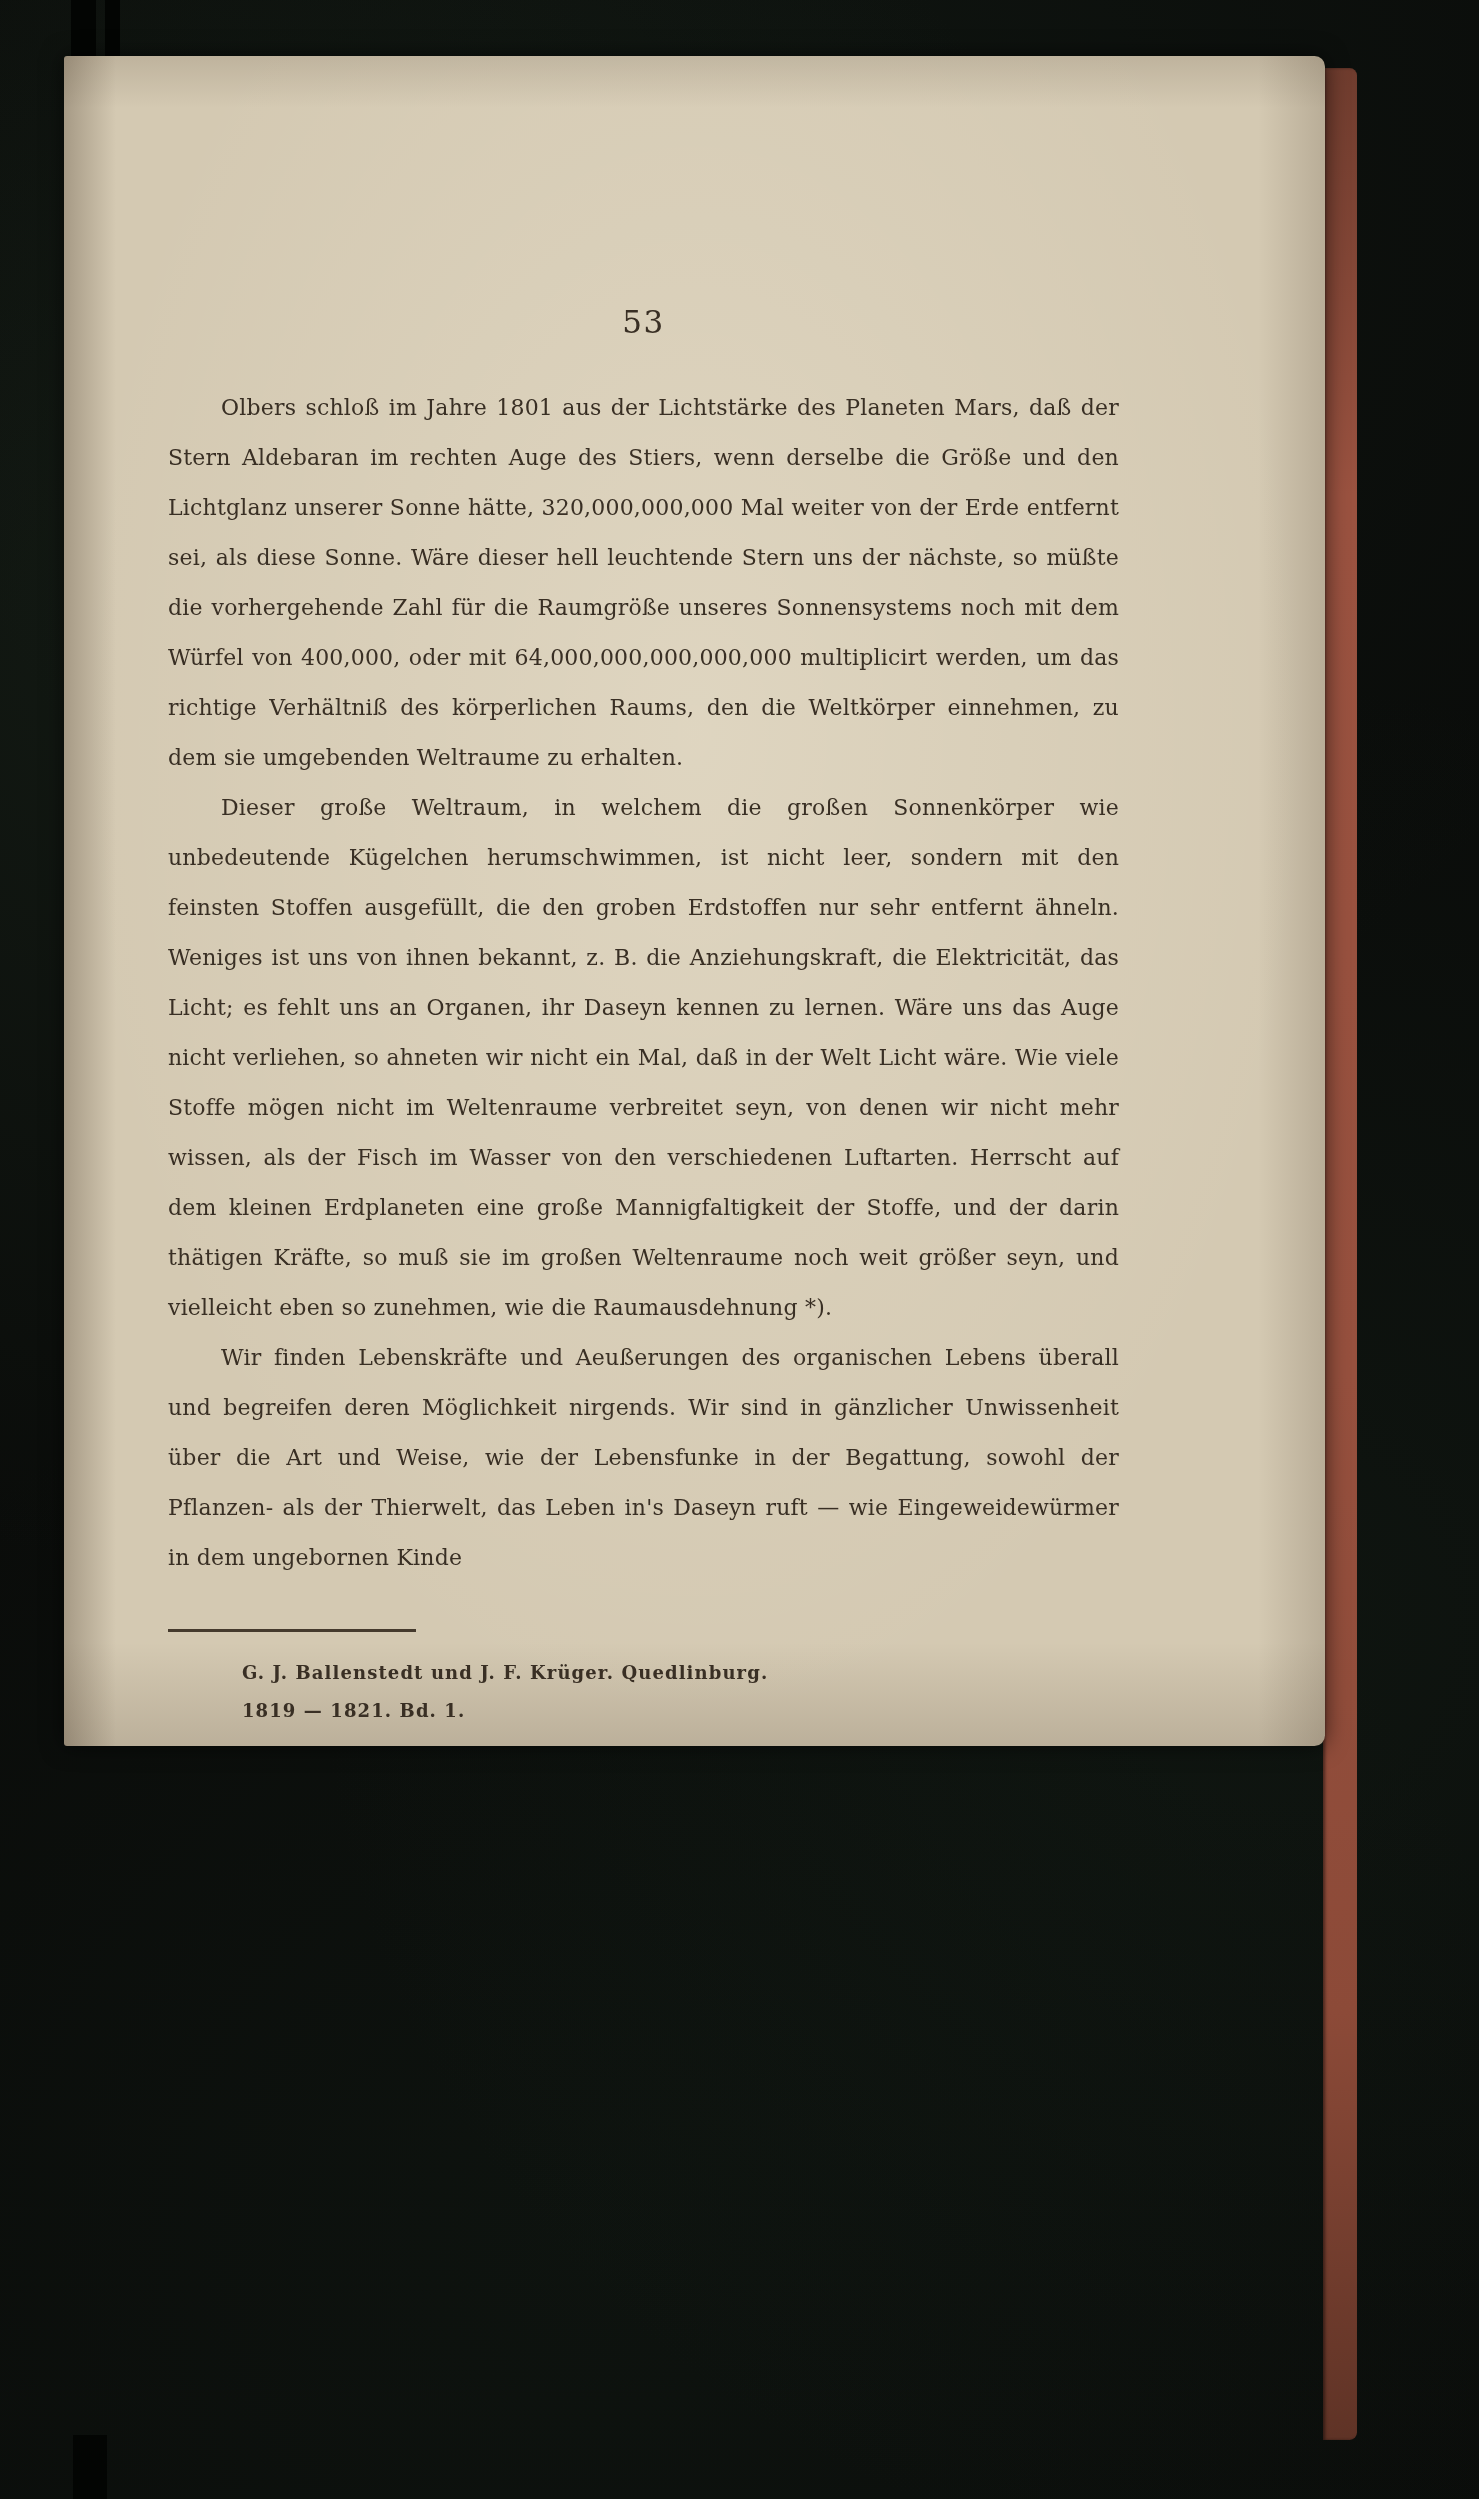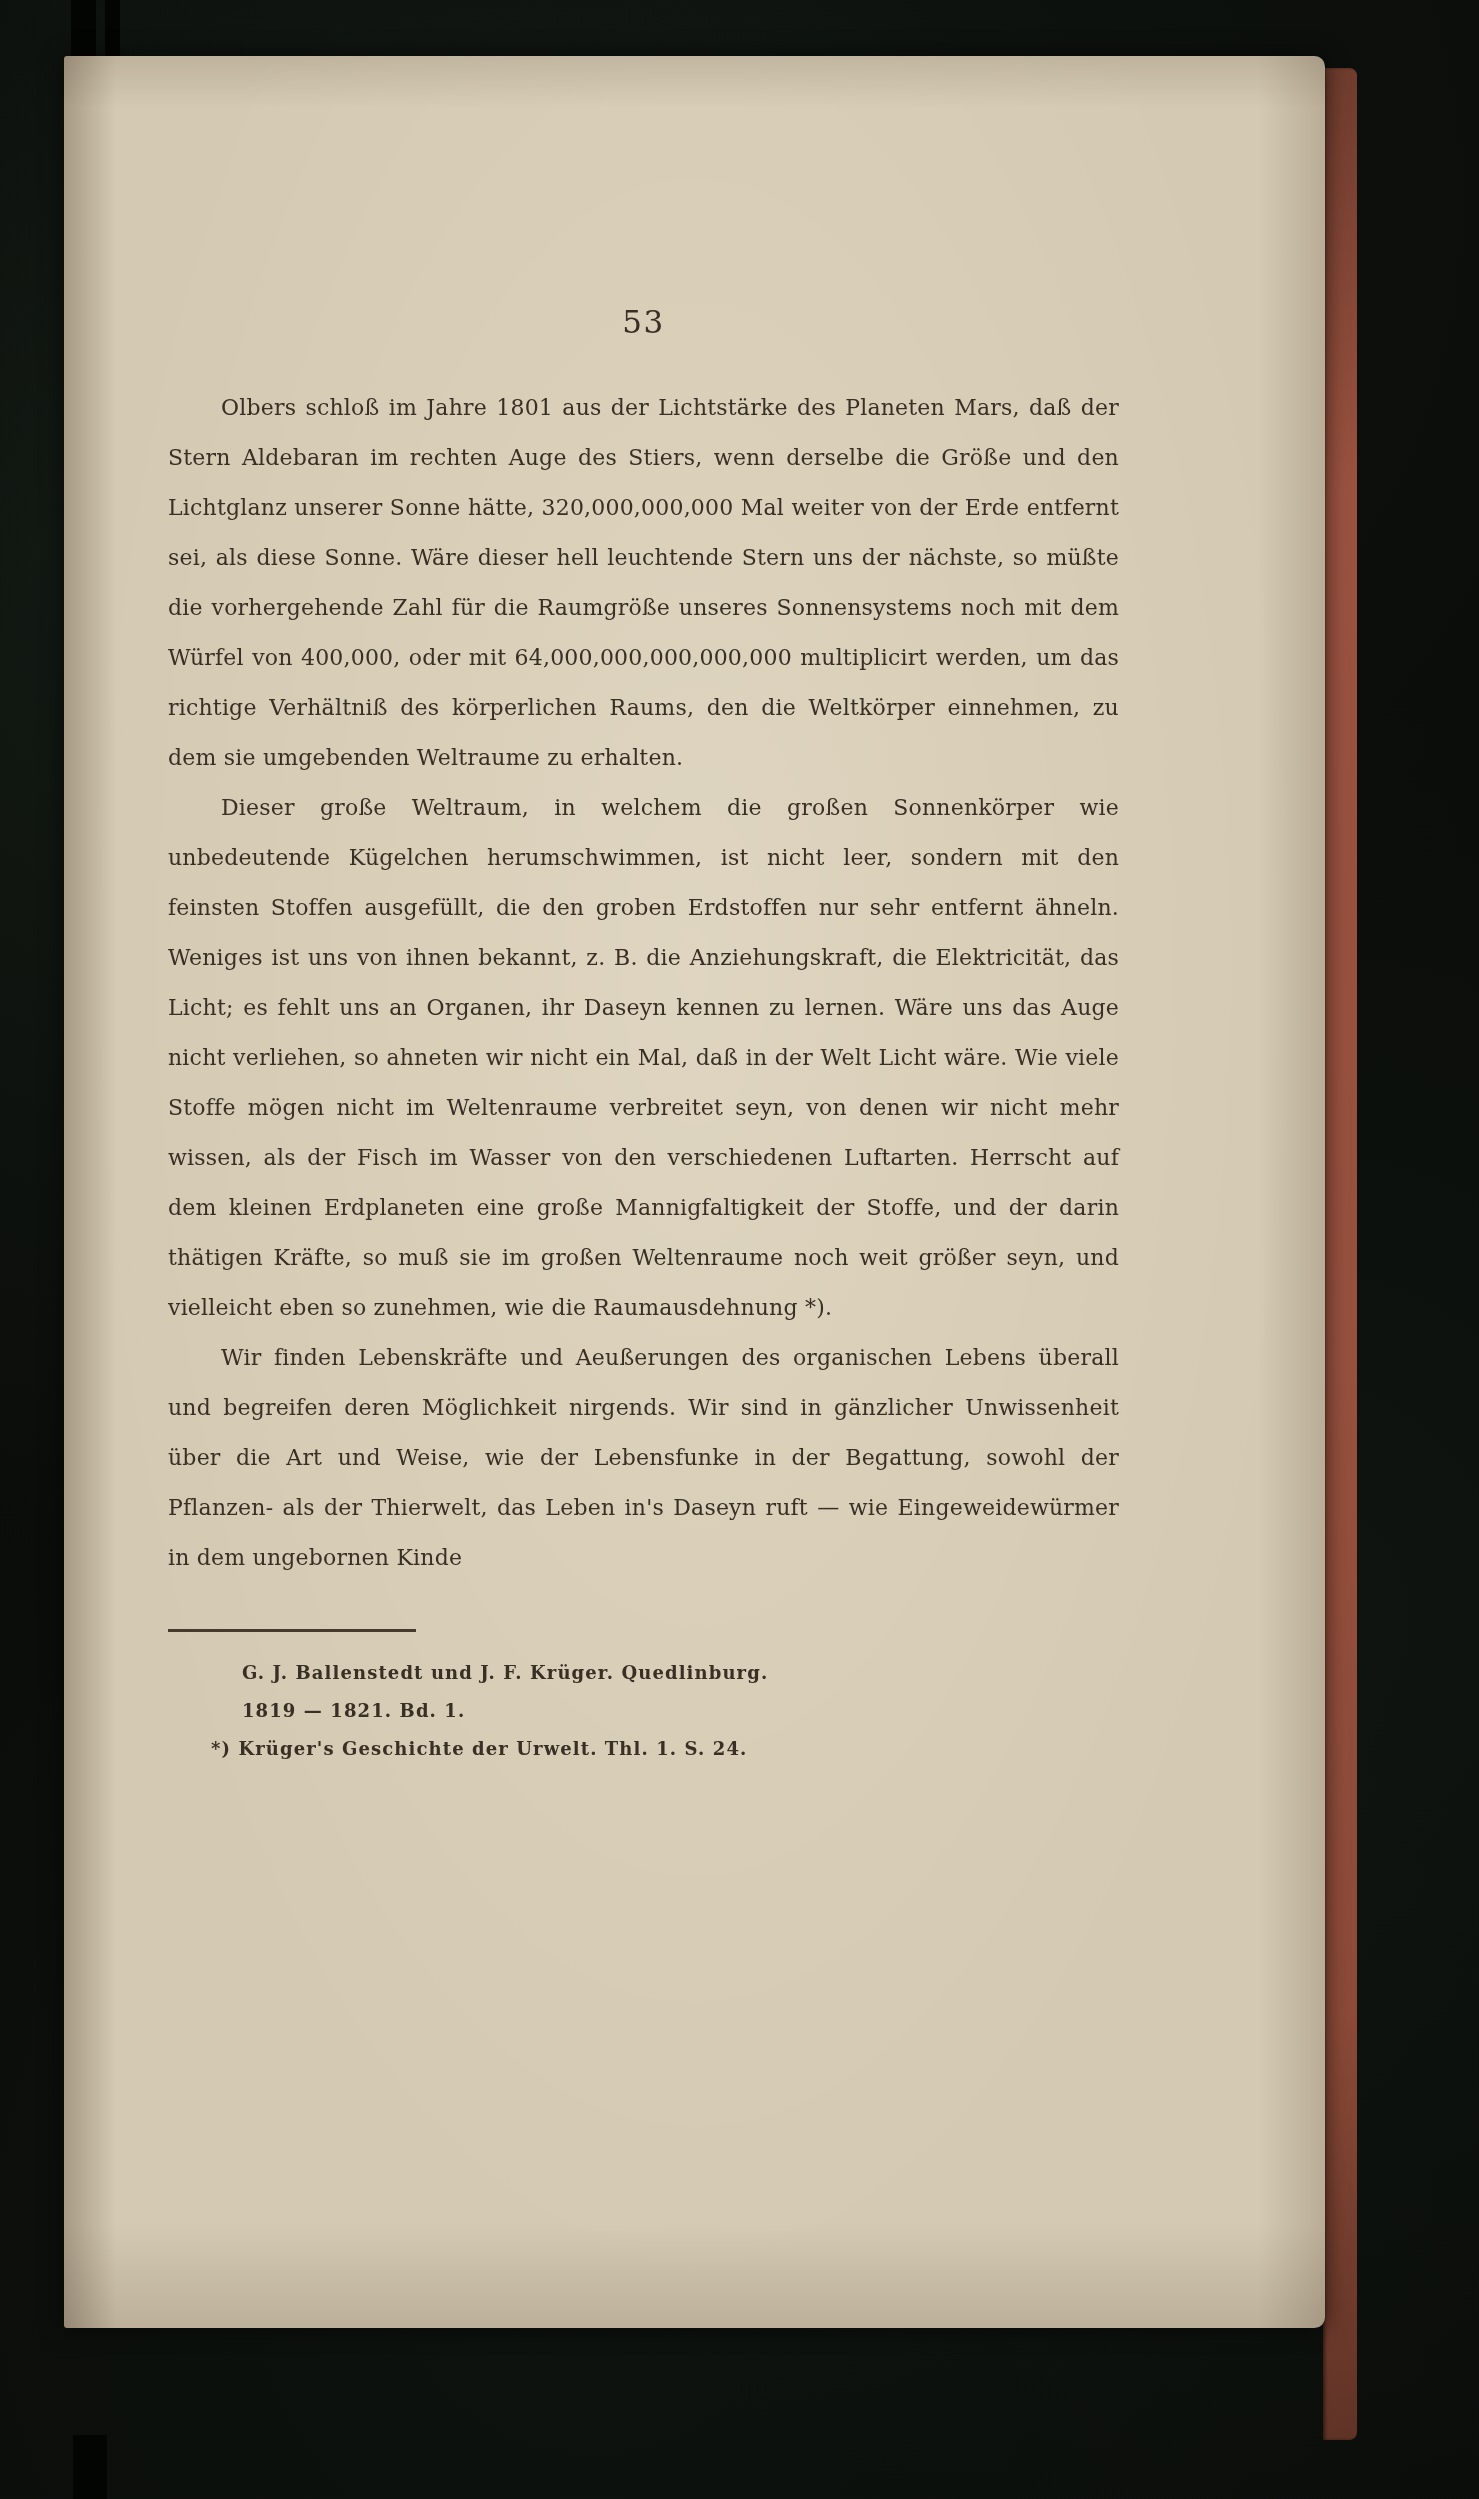--- a/index.html
+++ b/index.html
@@ -35,21 +35,21 @@
     height: 2372px;
     border-radius: 0 7.4px 7.4px 0;
     background: linear-gradient(180deg, #6f3c2e 0%, #9a5240 18%, #96503e 55%, #8c4a38 82%, #5f3326 100%);
     box-shadow: inset 2.2px 0 3px rgba(0,0,0,0.45);
   }
   .page {
     position: absolute;
     left: 64px;
     top: 56px;
     width: 1261px;
-    height: 2272px;
+    height: 1690px;
     border-radius: 3px 10.4px 10.4px 3px;
     background-image:
       linear-gradient(90deg, rgba(60, 45, 30, 0.30) 0, rgba(60, 45, 30, 0.0) 52px),
       linear-gradient(270deg, rgba(60, 45, 30, 0.18) 0, rgba(60, 45, 30, 0.0) 67px),
       linear-gradient(0deg, rgba(60, 45, 30, 0.16) 0, rgba(60, 45, 30, 0.0) 104px),
       linear-gradient(180deg, rgba(60, 45, 30, 0.14) 0, rgba(60, 45, 30, 0.0) 52px),
       radial-gradient(ellipse at 50% 40%, rgba(255, 250, 235, 0.25) 0, transparent 70%);
     background-color: #d4c9b2;
     box-shadow: 0 0 22px rgba(0,0,0,0.6);
   }
@@ -109,19 +109,18 @@
       <p class="para">Dieser große Weltraum, in welchem die großen Sonnenkörper wie unbedeutende Kügelchen herumschwimmen, ist nicht leer, sondern mit den feinsten Stoffen ausgefüllt, die den groben Erdstoffen nur sehr entfernt ähneln. Weniges ist uns von ihnen bekannt, z. B. die Anziehungskraft, die Elektricität, das Licht; es fehlt uns an Organen, ihr Daseyn kennen zu lernen. Wäre uns das Auge nicht verliehen, so ahneten wir nicht ein Mal, daß in der Welt Licht wäre. Wie viele Stoffe mögen nicht im Weltenraume verbreitet seyn, von denen wir nicht mehr wissen, als der Fisch im Wasser von den verschiedenen Luftarten. Herrscht auf dem kleinen Erdplaneten eine große Mannigfaltigkeit der Stoffe, und der darin thätigen Kräfte, so muß sie im großen Weltenraume noch weit größer seyn, und vielleicht eben so zunehmen, wie die Raumausdehnung *).</p>
 
       <p class="para">Wir finden Lebenskräfte und Aeußerungen des organischen Lebens überall und begreifen deren Möglichkeit nirgends. Wir sind in gänzlicher Unwissenheit über die Art und Weise, wie der Lebensfunke in der Begattung, sowohl der Pflanzen- als der Thierwelt, das Leben in's Daseyn ruft — wie Eingeweidewürmer in dem ungebornen Kinde</p>
 
       <div class="footnote-rule"></div>
 
       <p class="footnote footnote-indent-deep">G. J. Ballenstedt und J. F. Krüger.  Quedlinburg.</p>
 
       <p class="footnote footnote-indent-deep">1819 — 1821.  Bd. 1.</p>
 
-      <p class="footnote footnote-indent-shallow">*) Krüger's Geschichte der Urwelt.  Thl. 1.  S. 24.</p>
 
     </div>
   </div>
 
 </div>
 
 
 </body></html>

